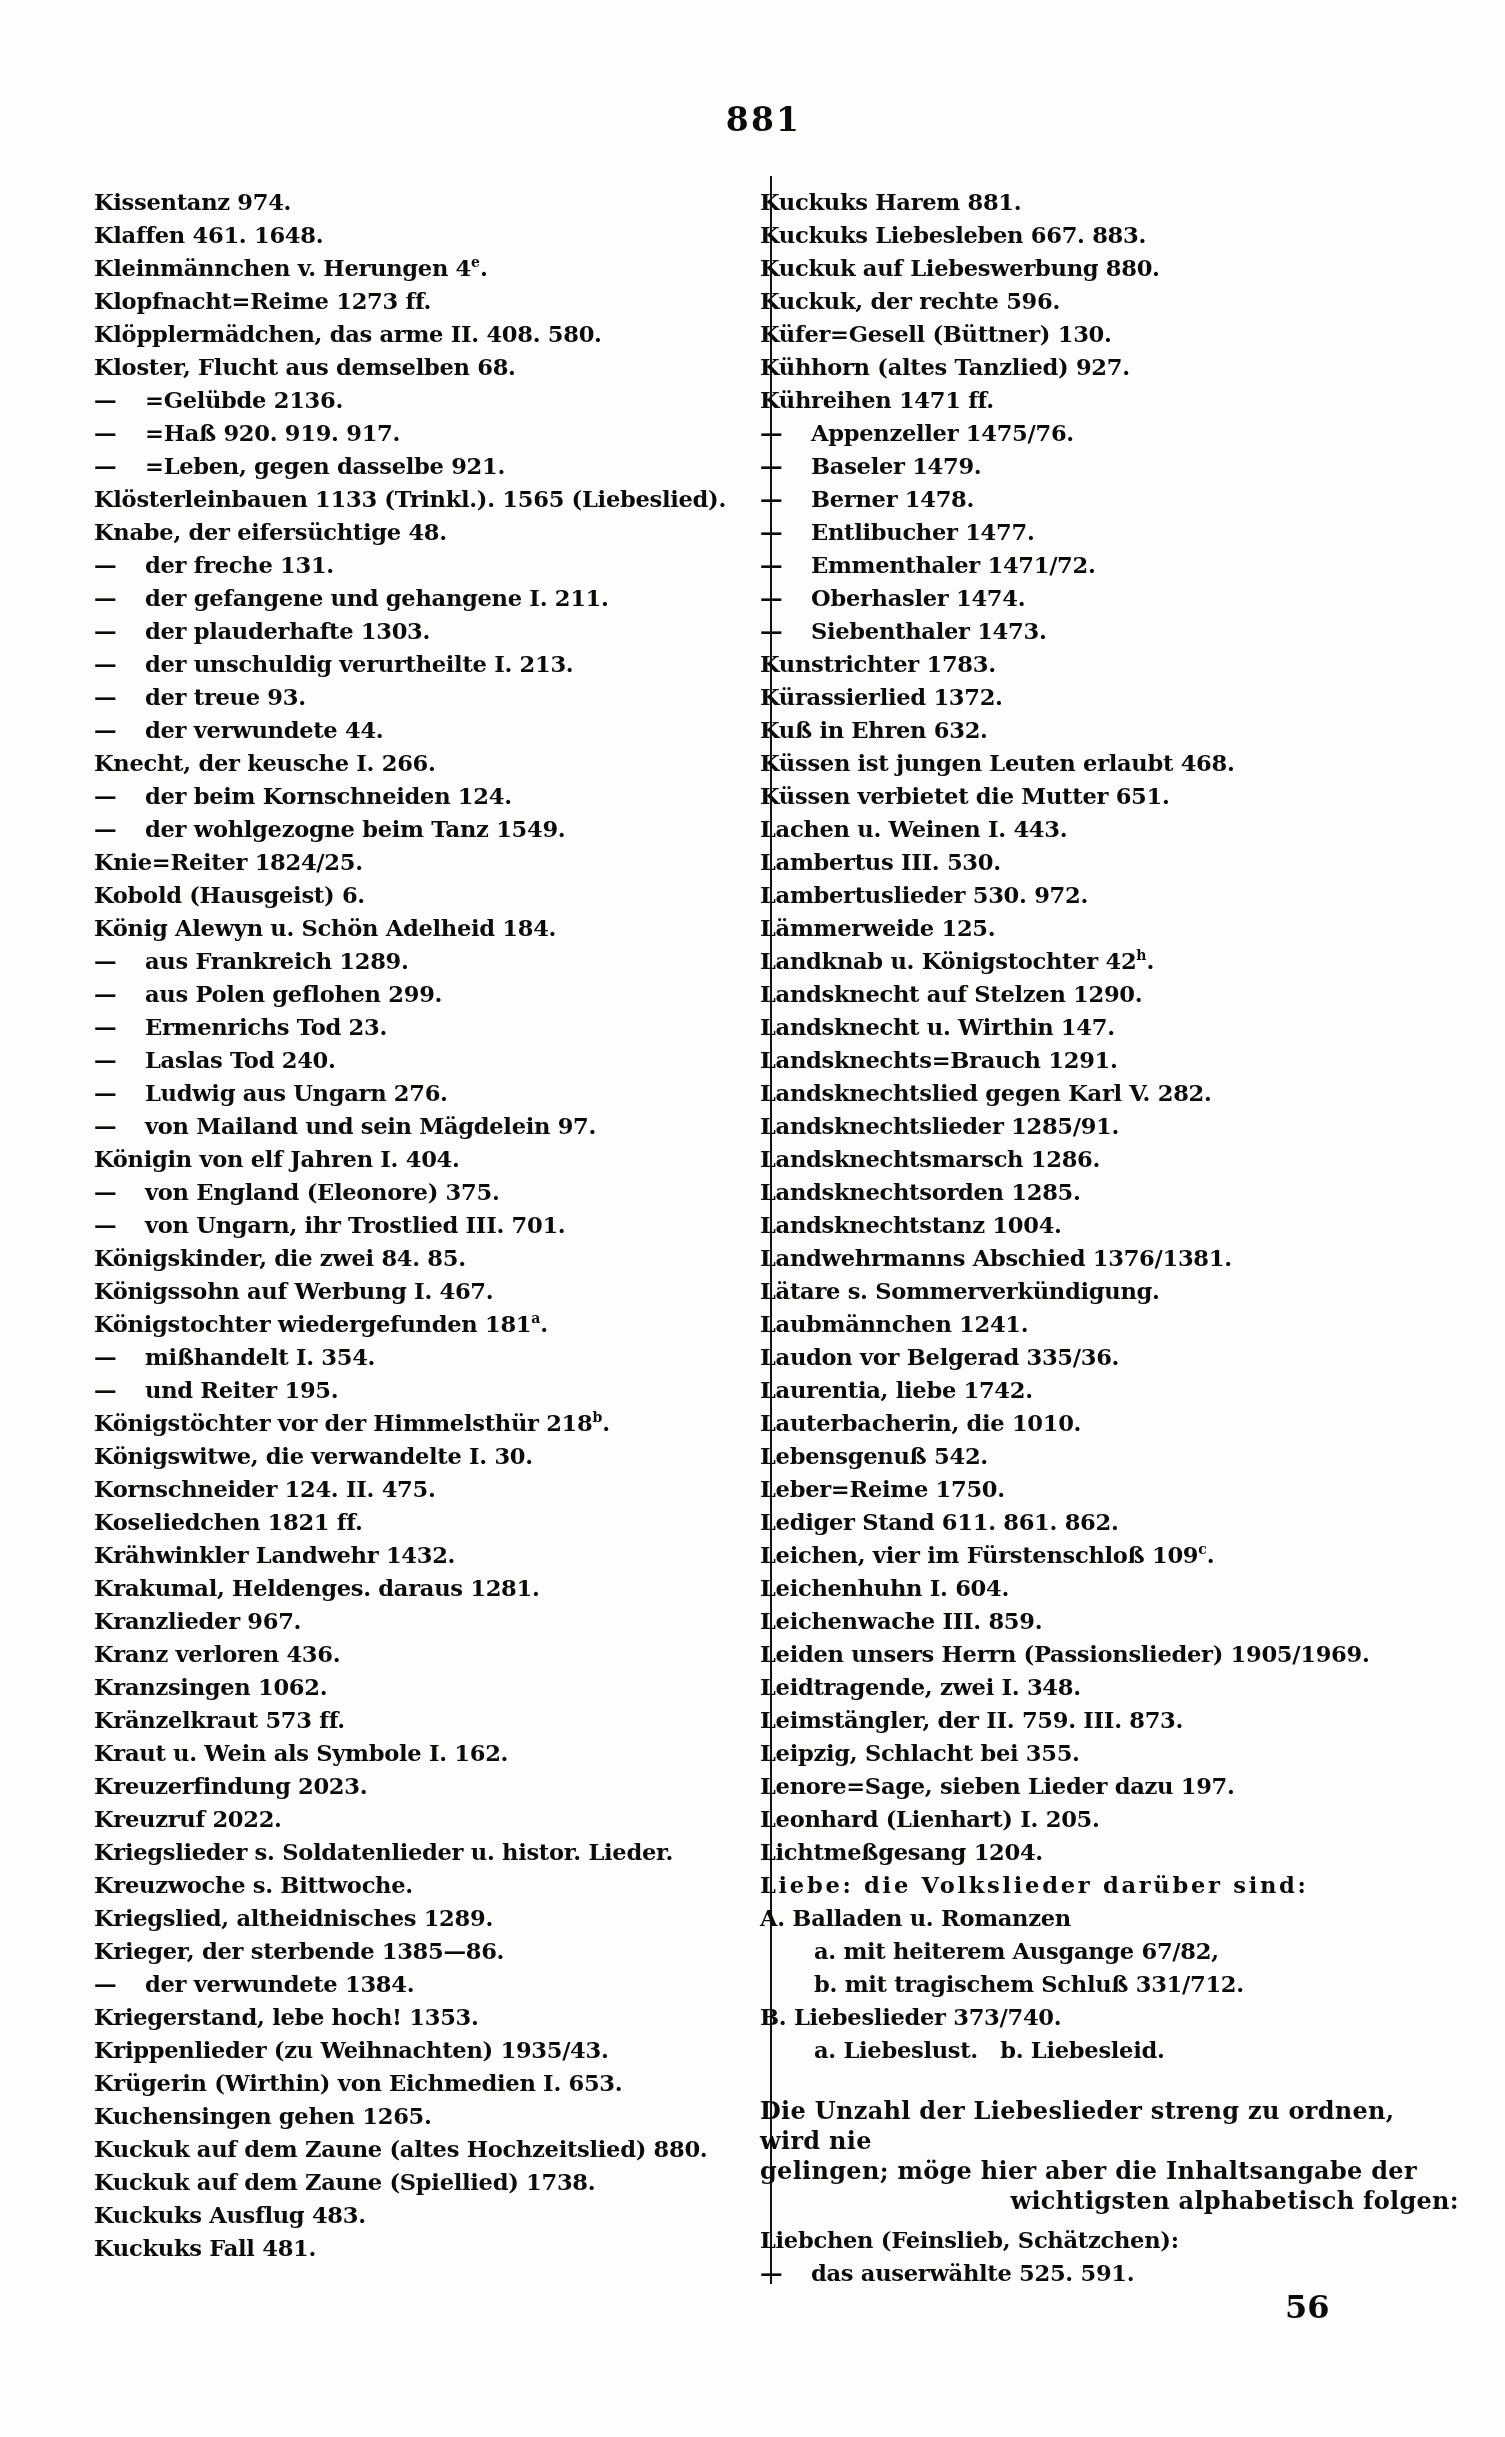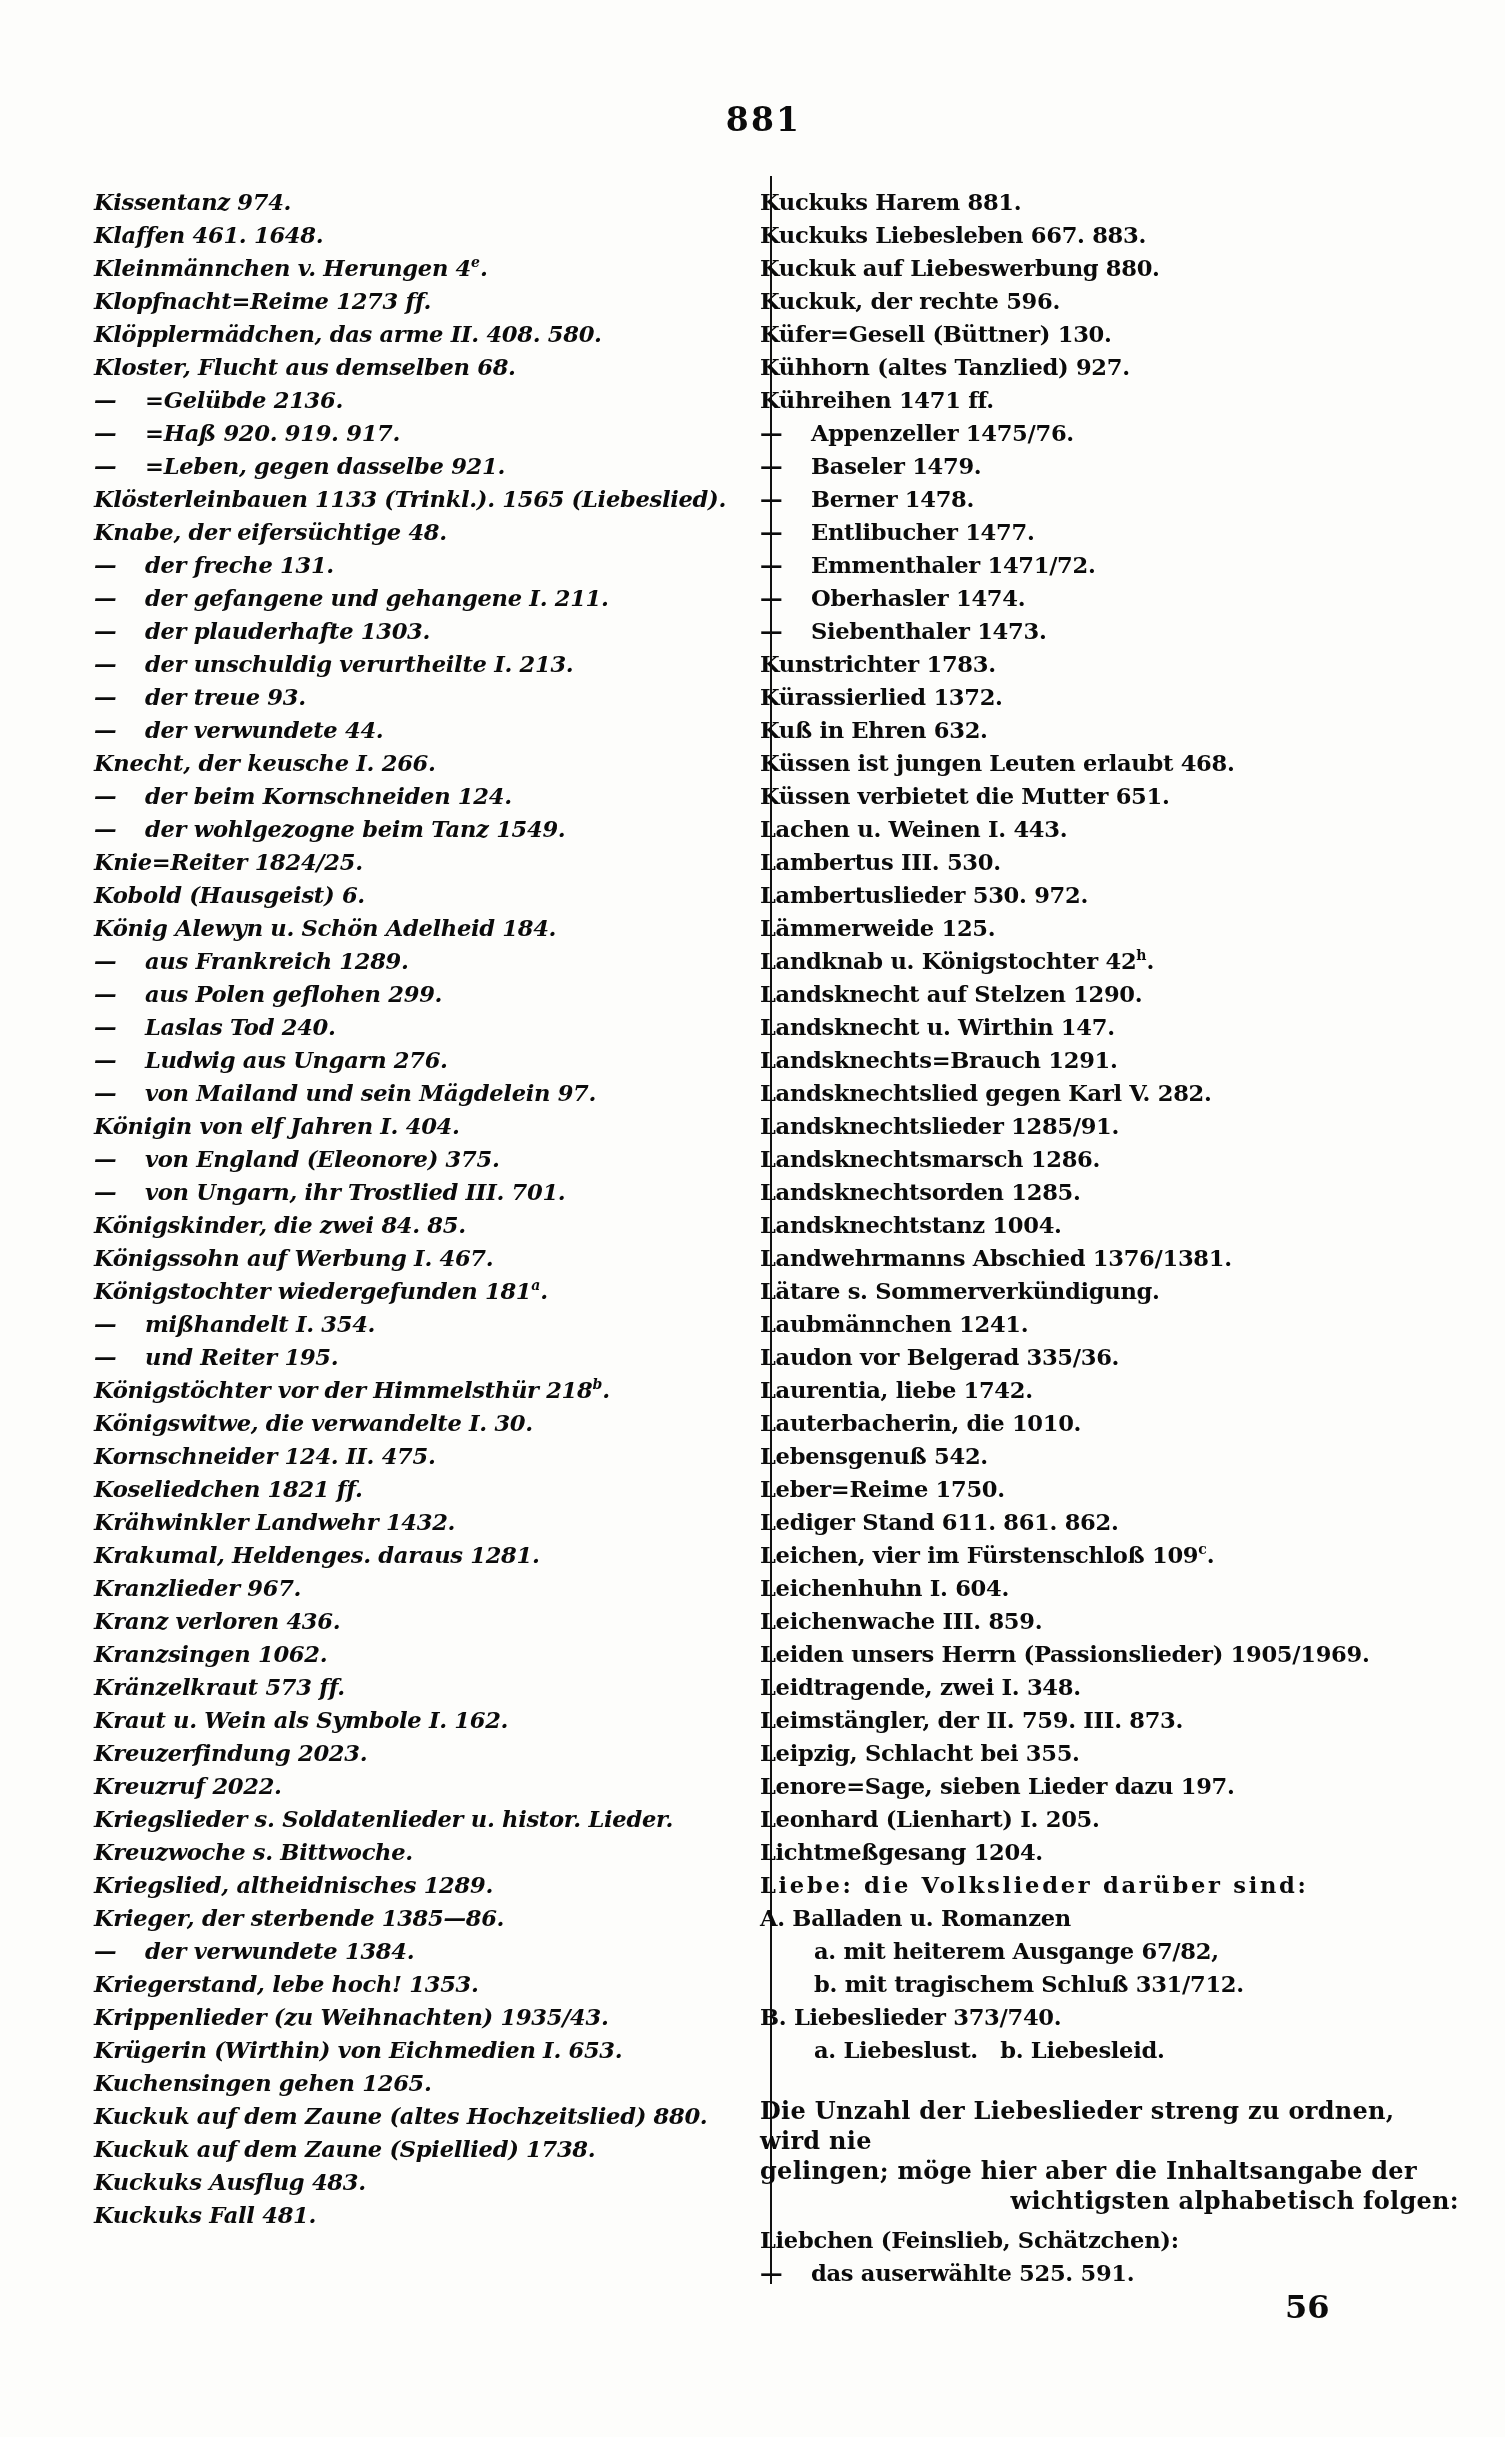--- a/index.html
+++ b/index.html
@@ -30,21 +30,21 @@
     left: 770px;
     top: 176px;
     width: 1.6px;
     height: 2108px;
     background: #111;
   }
   .col {
     position: absolute;
     top: 186px;
   }
-  #left-col  { left: 94px;  width: 672px; font-style: italic; }
+  #left-col  { left: 94px;  width: 672px; }
   #right-col { left: 760px; width: 699px; }
   .line {
     font-size: 22.6px;
     line-height: 33px;
     font-weight: 700;
     white-space: nowrap;
     letter-spacing: -0.3px;
   }
   .line .dash {
     display: inline-block;
@@ -103,20 +103,21 @@
     <div class="line"><span class="dash">—</span><span class="txt">der treue 93.</span></div>
     <div class="line"><span class="dash">—</span><span class="txt">der verwundete 44.</span></div>
     <div class="line"><span class="txt">Knecht, der keusche I. 266.</span></div>
     <div class="line"><span class="dash">—</span><span class="txt">der beim Kornschneiden 124.</span></div>
     <div class="line"><span class="dash">—</span><span class="txt">der wohlgezogne beim Tanz 1549.</span></div>
     <div class="line"><span class="txt">Knie=Reiter 1824/25.</span></div>
     <div class="line"><span class="txt">Kobold (Hausgeist) 6.</span></div>
     <div class="line"><span class="txt">König Alewyn u. Schön Adelheid 184.</span></div>
     <div class="line"><span class="dash">—</span><span class="txt">aus Frankreich 1289.</span></div>
     <div class="line"><span class="dash">—</span><span class="txt">aus Polen geflohen 299.</span></div>
+    <div class="line"><span class="dash">—</span><span class="txt">Ermenrichs Tod 23.</span></div>
     <div class="line"><span class="dash">—</span><span class="txt">Laslas Tod 240.</span></div>
     <div class="line"><span class="dash">—</span><span class="txt">Ludwig aus Ungarn 276.</span></div>
     <div class="line"><span class="dash">—</span><span class="txt">von Mailand und sein Mägdelein 97.</span></div>
     <div class="line"><span class="txt">Königin von elf Jahren I. 404.</span></div>
     <div class="line"><span class="dash">—</span><span class="txt">von England (Eleonore) 375.</span></div>
     <div class="line"><span class="dash">—</span><span class="txt">von Ungarn, ihr Trostlied III. 701.</span></div>
     <div class="line"><span class="txt">Königskinder, die zwei 84. 85.</span></div>
     <div class="line"><span class="txt">Königssohn auf Werbung I. 467.</span></div>
     <div class="line"><span class="txt">Königstochter wiedergefunden 181</span><sup>a</sup><span>.</span></div>
     <div class="line"><span class="dash">—</span><span class="txt">mißhandelt I. 354.</span></div>

